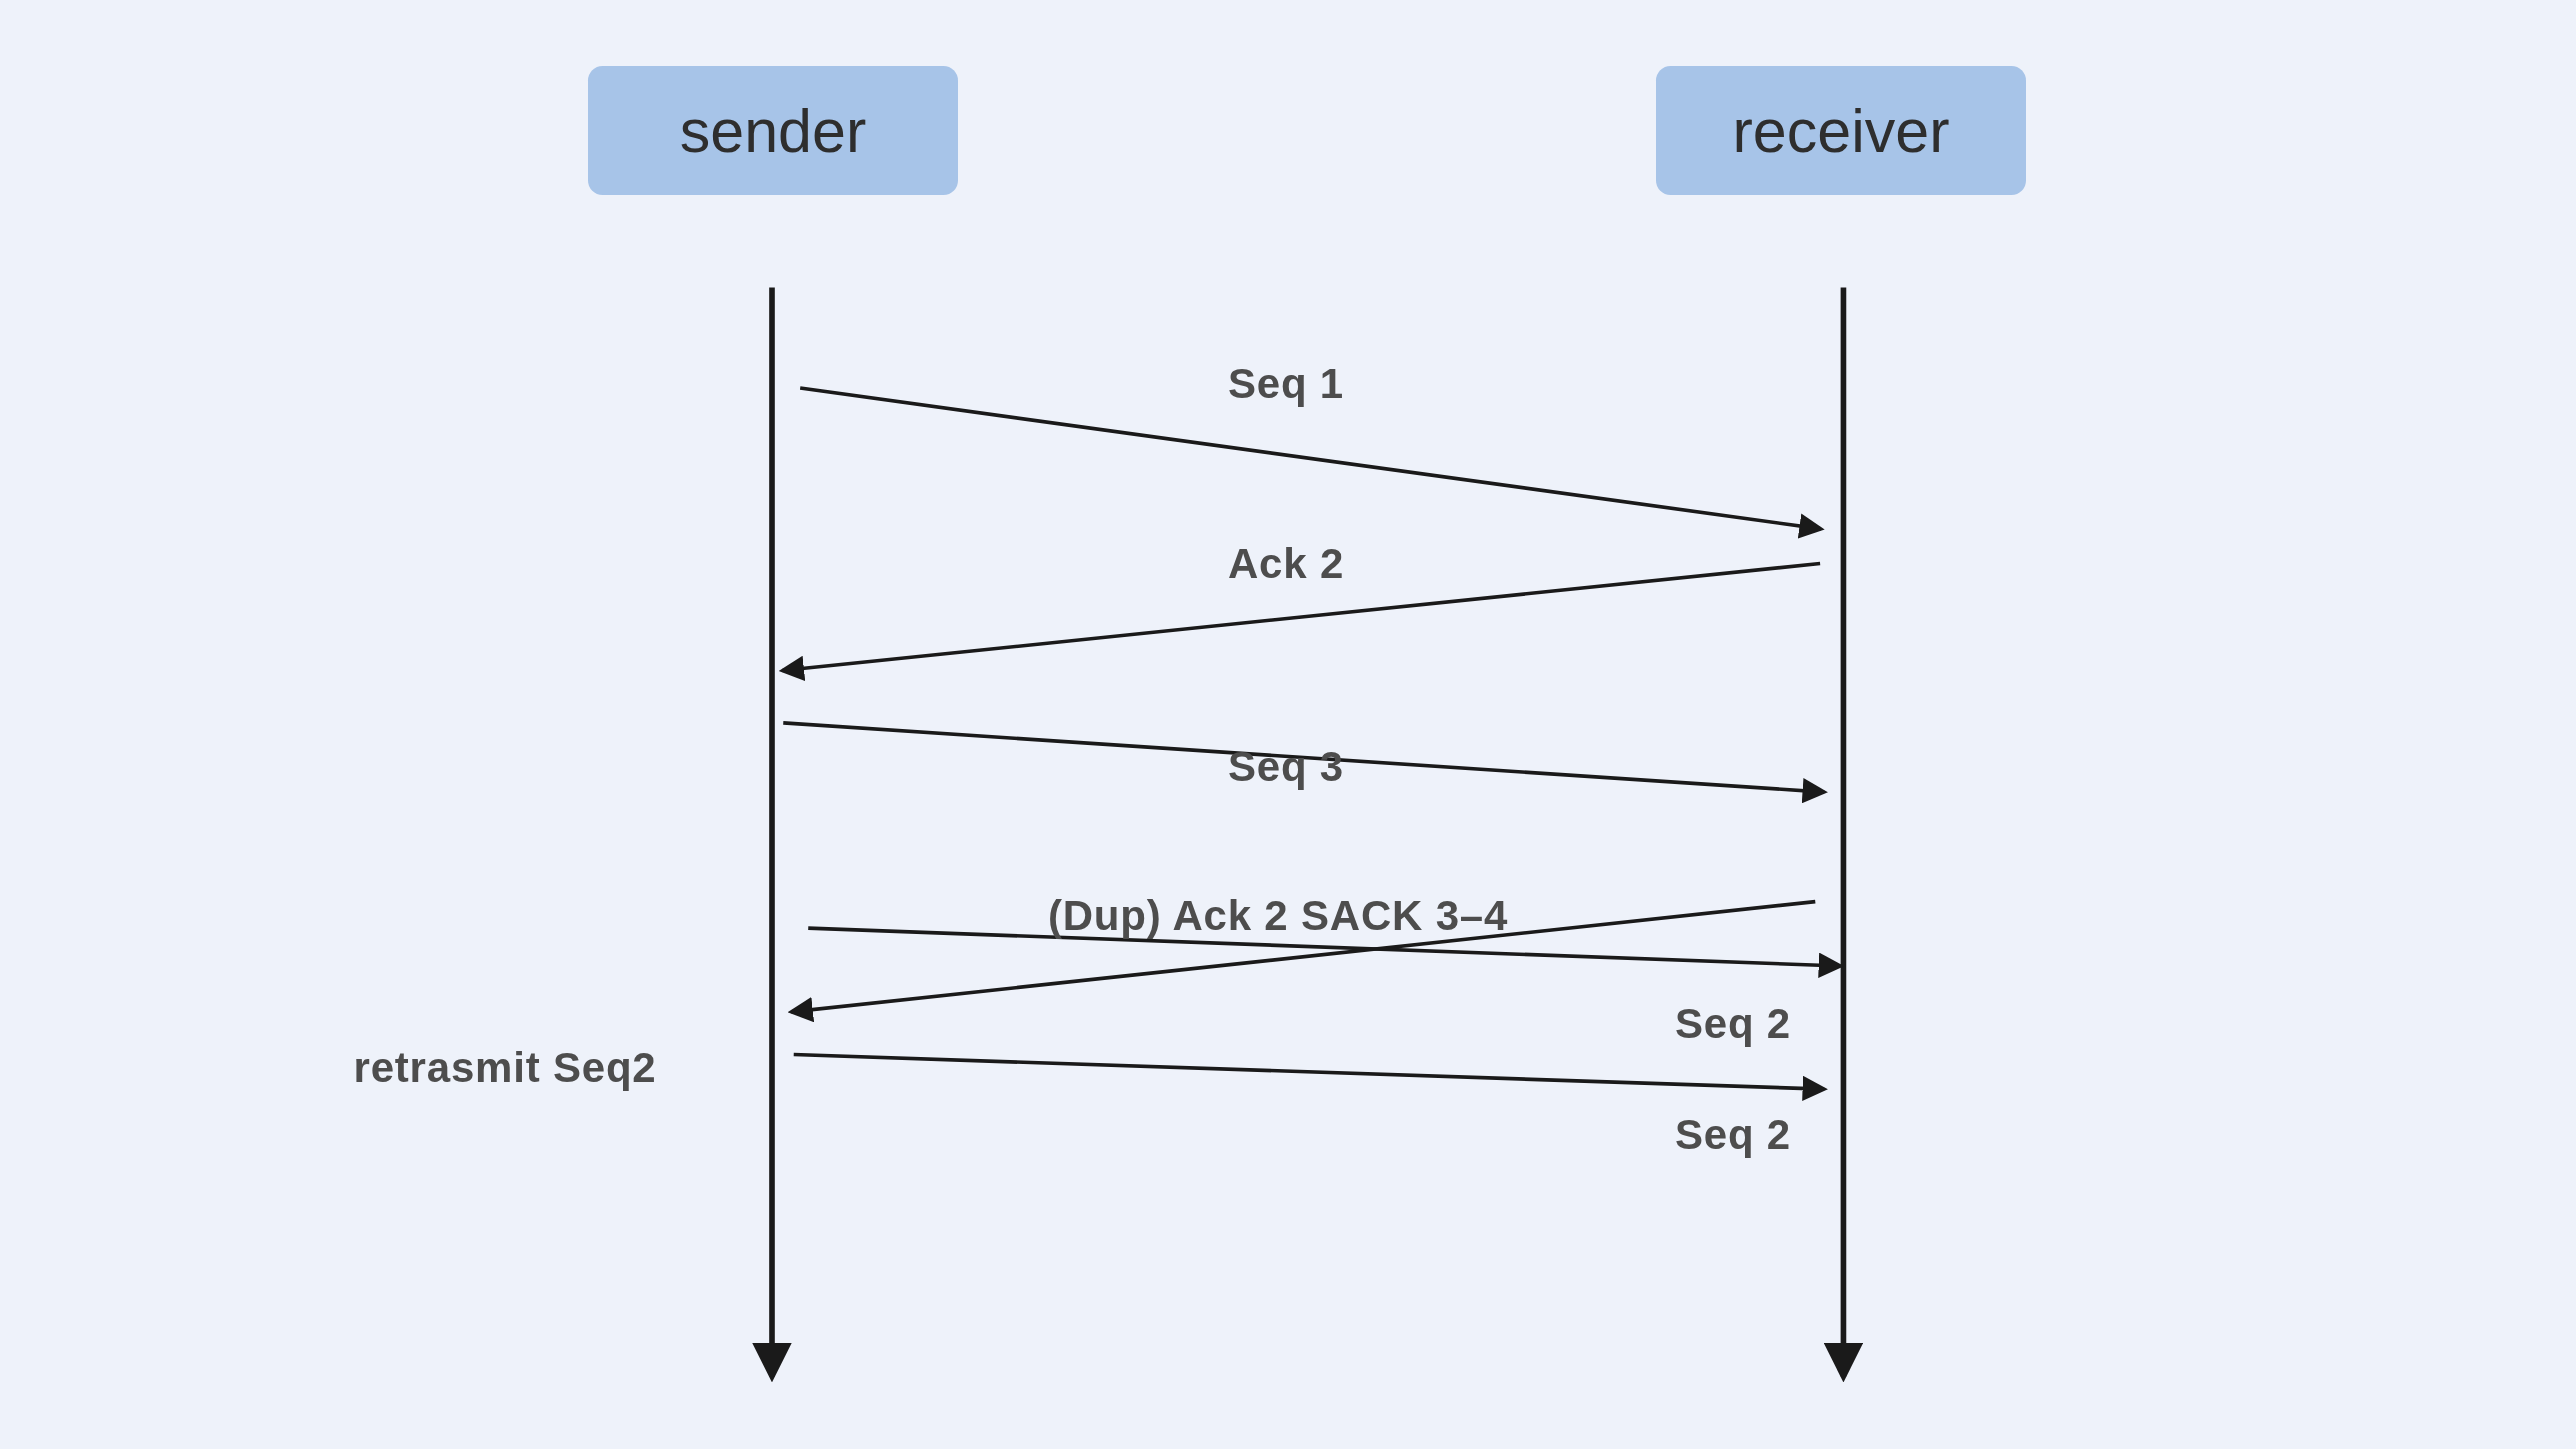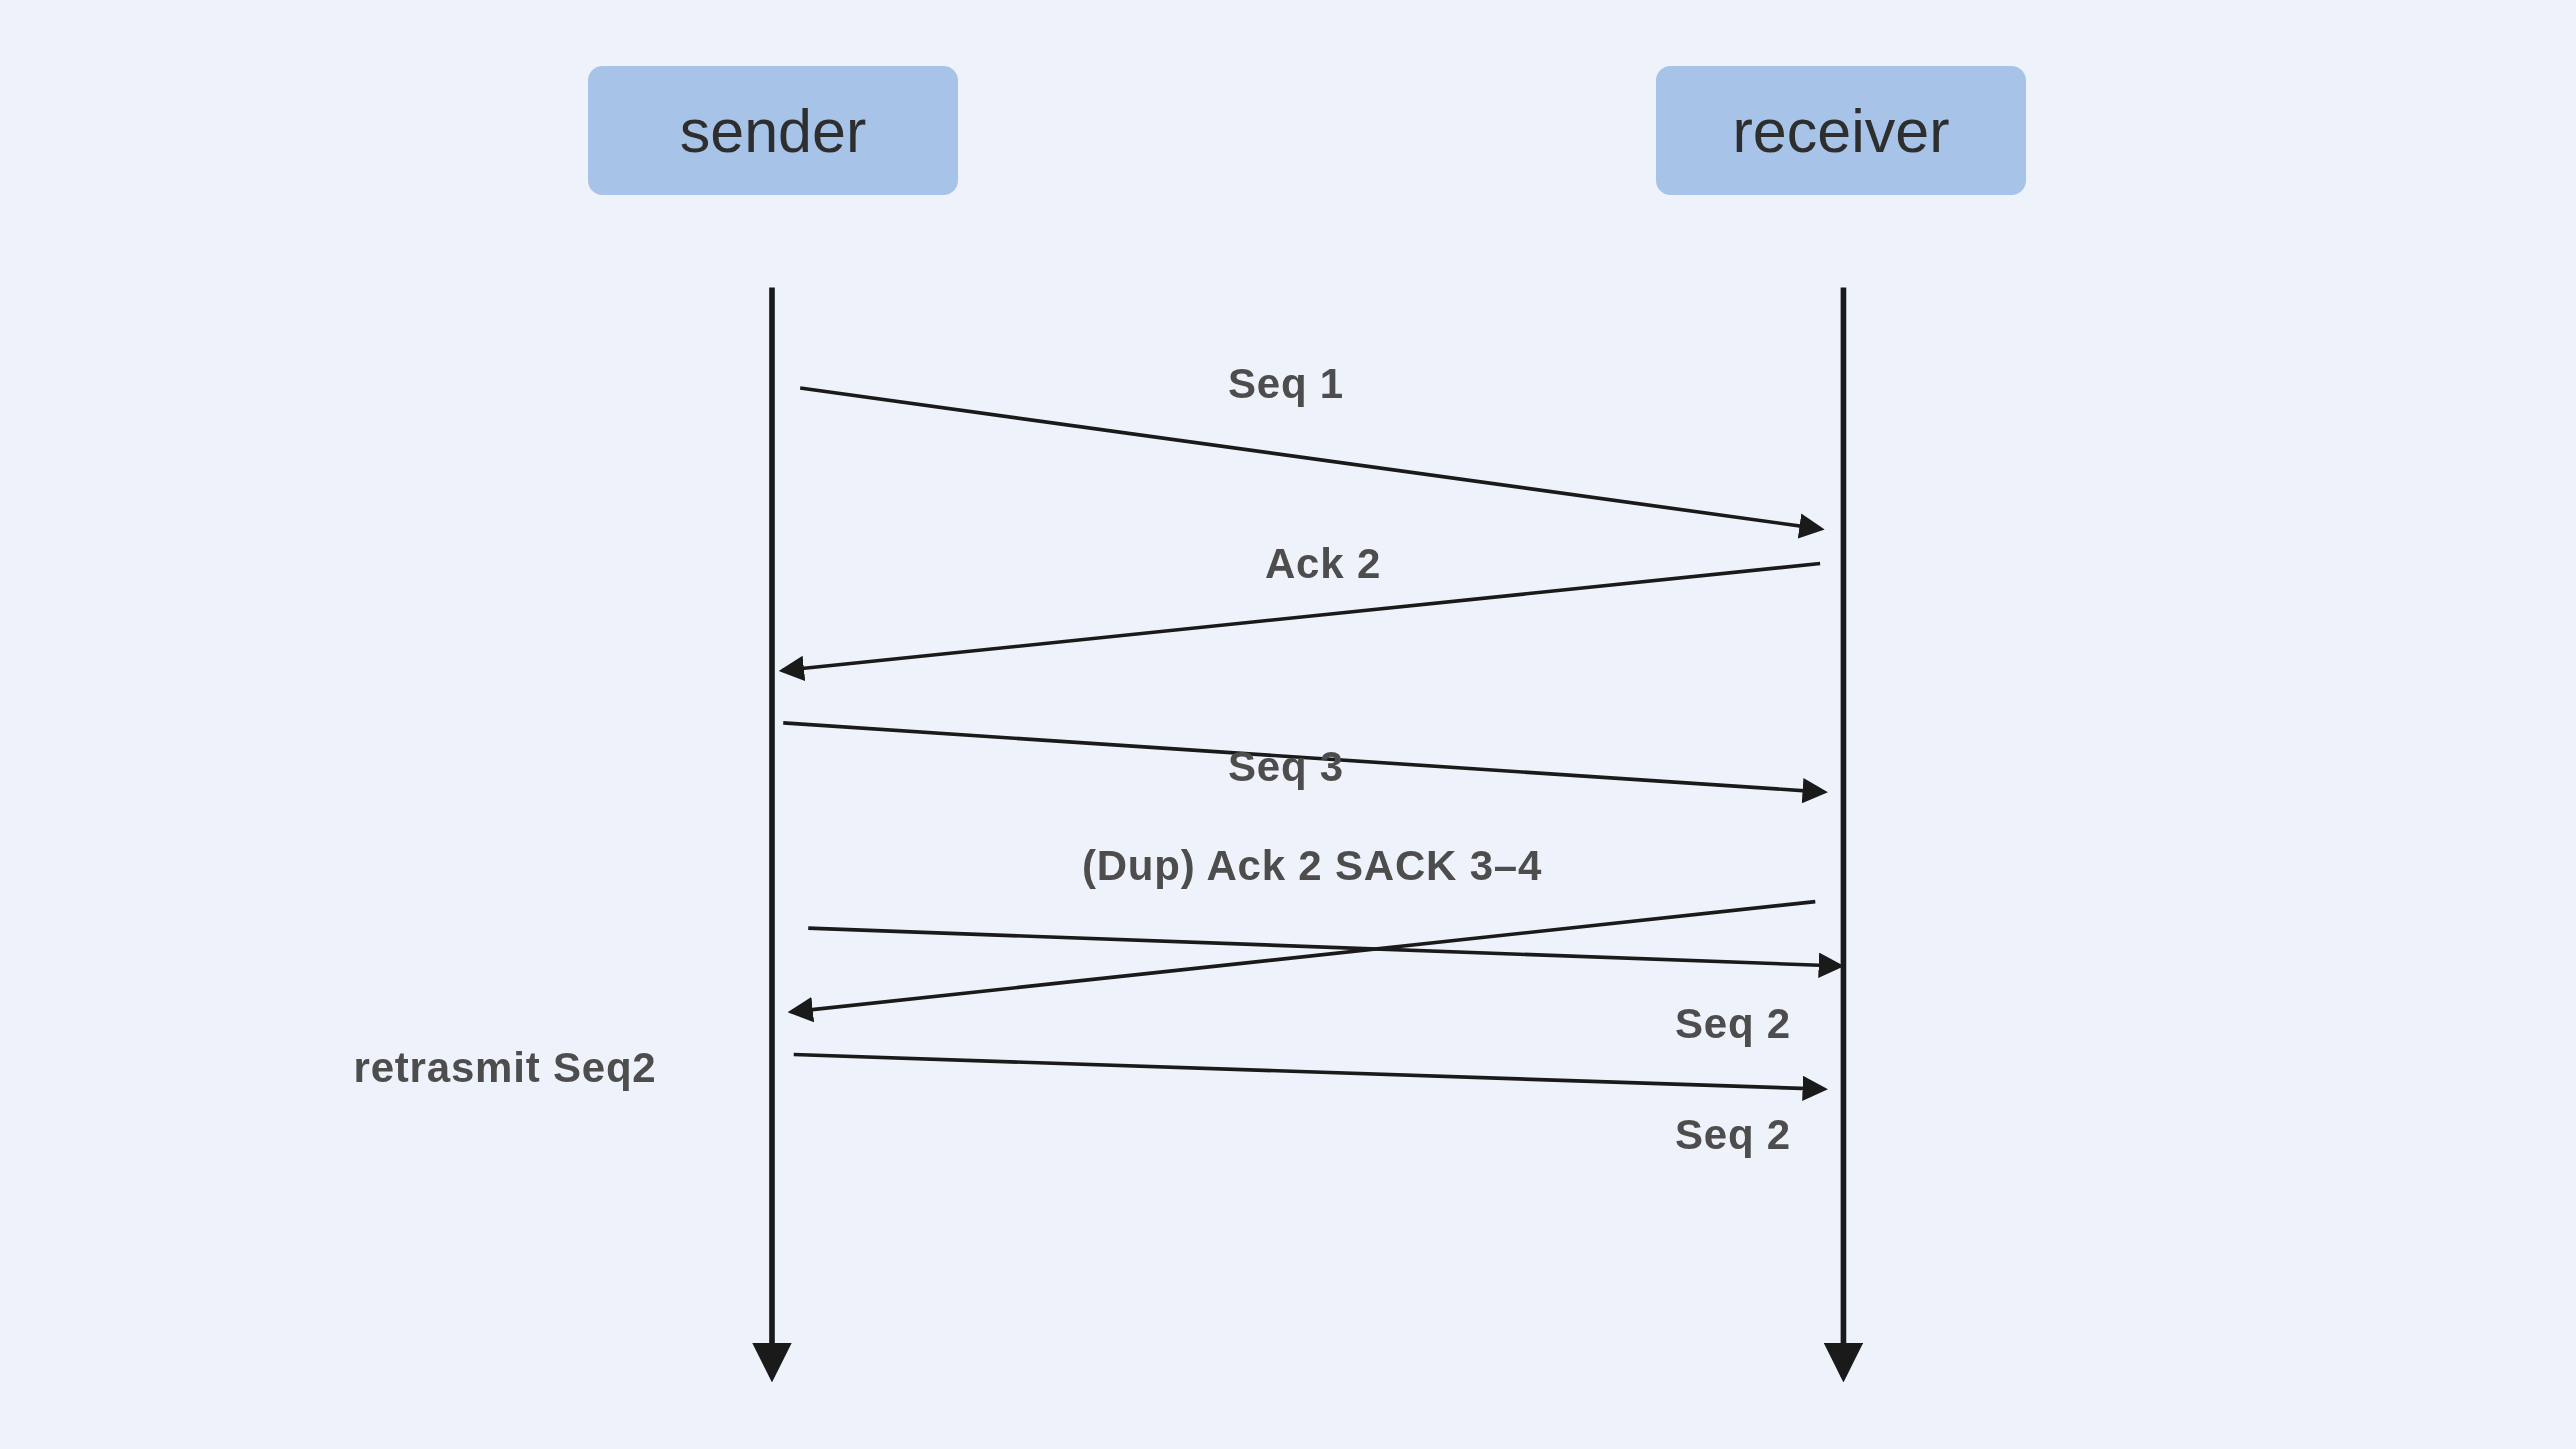--- a/index.html
+++ b/index.html
@@ -39,23 +39,23 @@
   .msg-label {
     position: absolute;
     transform: translate(-50%, -50%);
     font-size: 42px;
     font-weight: 700;
     color: var(--label_text, #4d4d4d);
     white-space: nowrap;
     letter-spacing: 0.8px;
   }
   .lbl-seq1      { left: 1286px; top: 384px; }
-  .lbl-ack2      { left: 1286px; top: 564px; margin-left: 37px; }
+  .lbl-ack2      { left: 1286px; top: 564px; }
   .lbl-seq3      { left: 1286px; top: 731px; margin-top: 36px; }
-  .lbl-dupack    { left: 1278px; top: 866px; margin-left: 34px; }
+  .lbl-dupack    { left: 1278px; top: 916px; }
   .lbl-seq2a     { left: 1733px; top: 1024px; }
   .lbl-retrans   { left: 505px;  top: 1068px; }
   .lbl-seq2b     { left: 1733px; top: 1135px; }
 </style>
 </head>
 <body>
 
 <div class="stage">
 
   <svg class="layer" viewBox="0 0 3200 1800" xmlns="http://www.w3.org/2000/svg">

